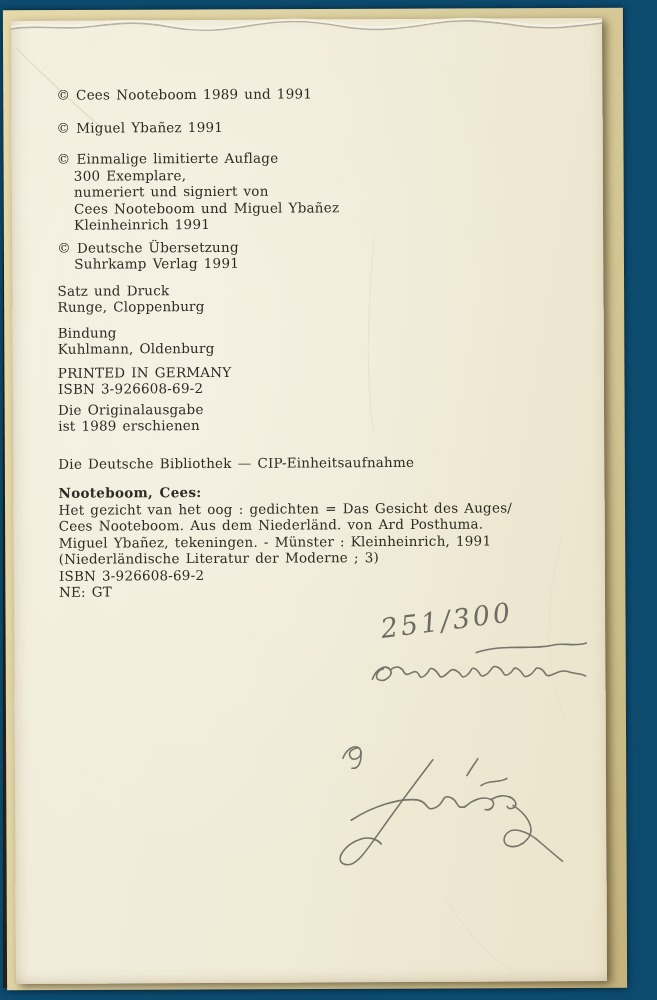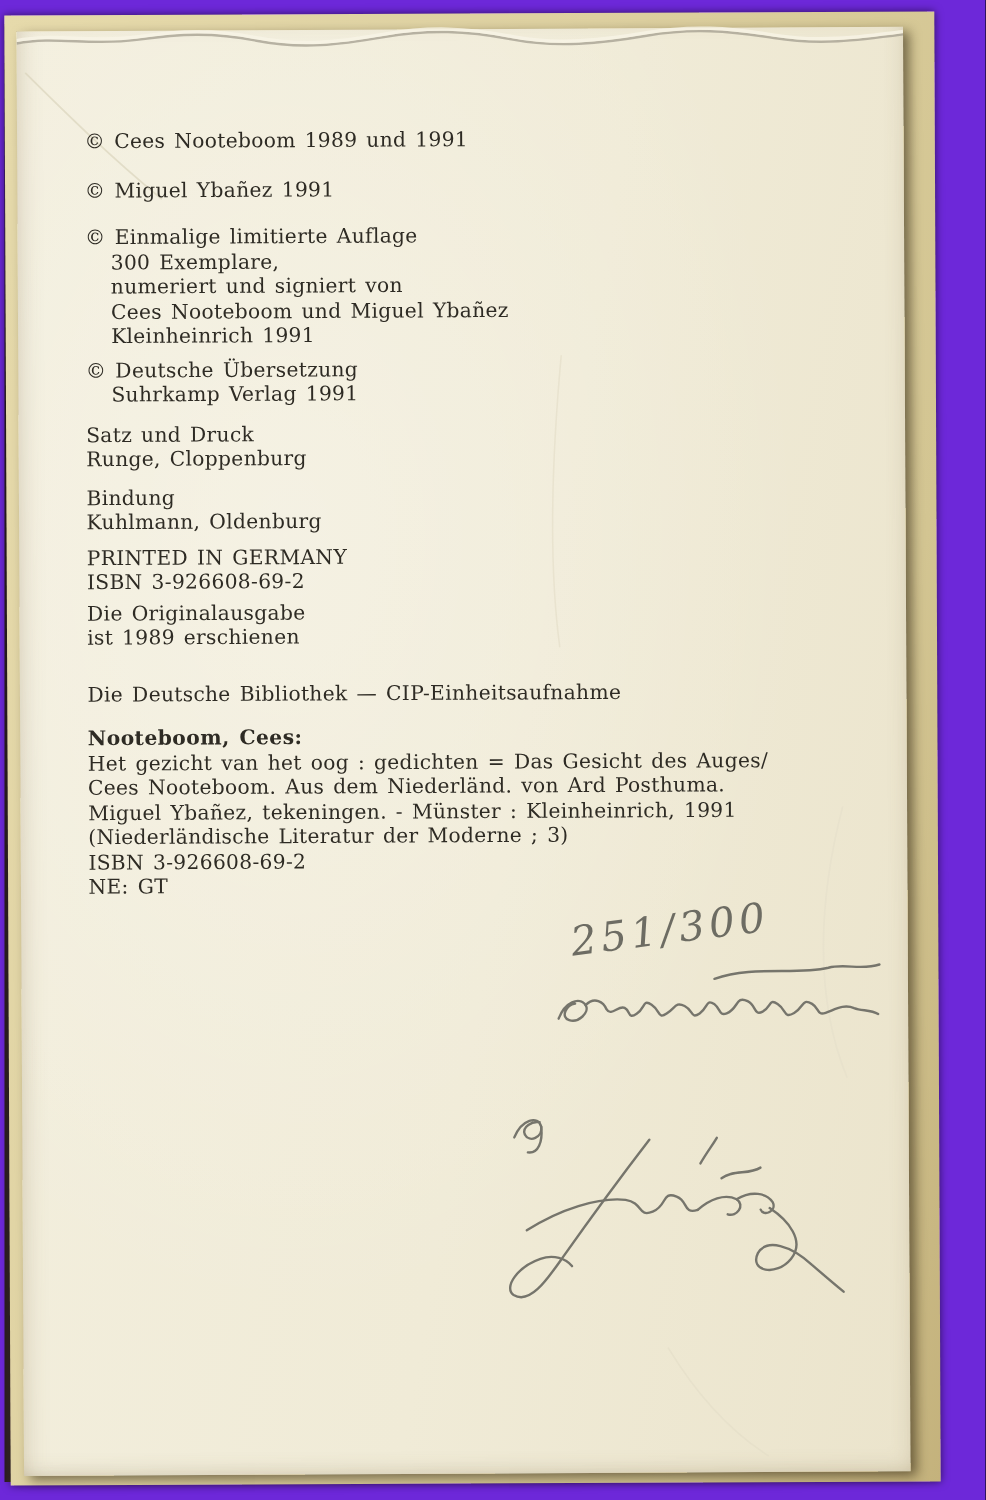--- a/index.html
+++ b/index.html
@@ -1,19 +1,19 @@
 <!DOCTYPE html>
 <html><head>
 <meta charset="utf-8">
 <style>
   html,body{margin:0;padding:0;background:#000;}
   .scan{
     position:relative;
     width:657px;height:1000px;
-    background:#6d28d9;
+    background:#0c4a6e;
     overflow:hidden;
     font-family:"DejaVu Serif", serif;
   }
   
   .cover{
     position:absolute;left:5px;top:9px;width:620px;height:980px;
     background:linear-gradient(105deg,#e6daab 0%,#ddd0a0 45%,#d3c592 80%,#c4b27c 100%);
     transform:rotate(-0.25deg);
     box-shadow:0 0 6px rgba(0,0,0,.6);
   }

